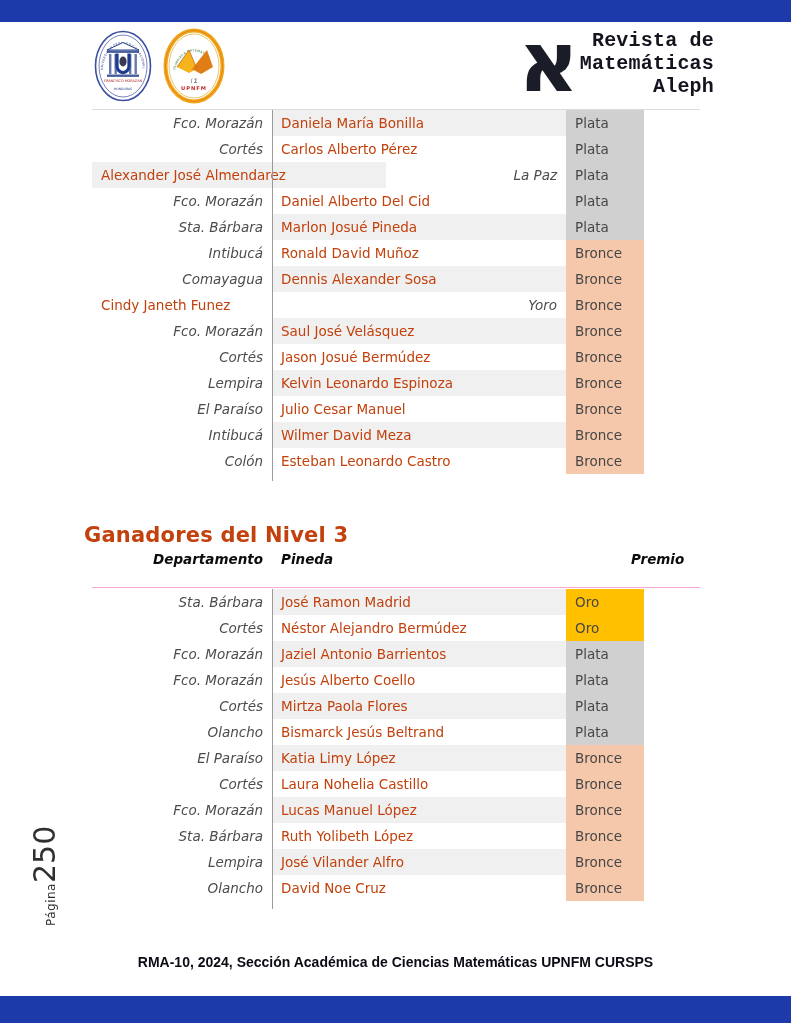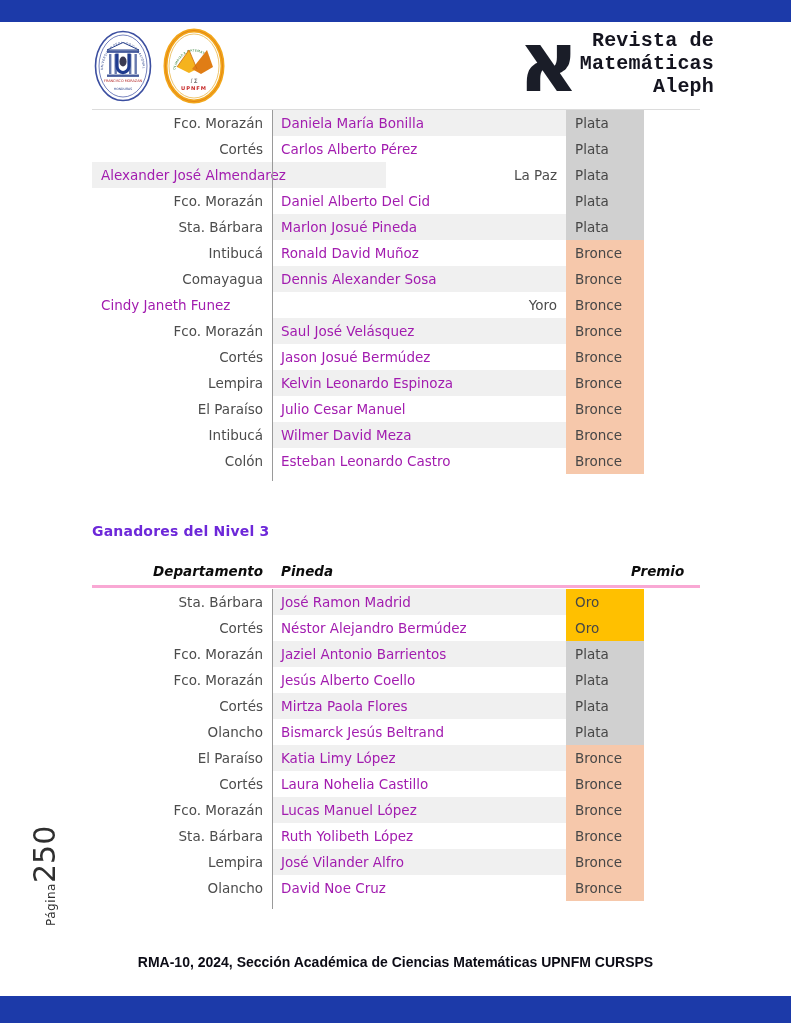--- a/index.html
+++ b/index.html
@@ -16,33 +16,33 @@
   .aleph{font-size:84px;line-height:80px;font-weight:bold;color:#1a1d28}
   .brand-title{flex:1;text-align:right;font-family:Liberation Mono, monospace;font-weight:bold;
                font-size:20px;line-height:23px;color:#14141f;padding-top:7px;letter-spacing:.2px}
 
   .tbl{position:absolute;left:92px;width:608px}
   #table1{top:109px;border-top:1px solid #dcdcdc}
   #table2rows{top:589px}
 
   .trow{display:flex;height:26px;font-size:13.5px}
   .cell{line-height:26px;white-space:nowrap;overflow:hidden}
-  .dept{width:180px;text-align:right;padding-right:9px;color:#4c4c4c}
-  .nombre{width:294px;padding-left:9px;color:#a21caf}
+  .dept{width:180px;text-align:right;padding-right:9px;font-style:italic;color:#4c4c4c}
+  .nombre{width:294px;padding-left:9px;color:#c2410c}
   .premio{width:78px;padding-left:9px;color:#474747}
   .striped .nombre{background:#f0f0f0}
 
   .vline{position:absolute;width:1px;background:#9a9a9a;left:180px;top:0}
   #table1 .vline{height:371px}
   #table2rows .vline{height:320px}
 
-  .heading{position:absolute;left:92px;top:523px;font-size:14px;font-weight:bold;color:#6d28d9;letter-spacing:.2px}
-
-  .t2header{position:absolute;left:92px;top:564px;width:608px;height:24px;border-bottom:3px solid #f9a8d4;
-            display:flex;align-items:flex-end;padding-bottom:6px;
+  .heading{position:absolute;left:84px;top:523px;font-size:21px;font-weight:bold;color:#c2410c;letter-spacing:.2px}
+
+  .t2header{position:absolute;left:92px;top:564px;width:608px;height:24px;border-bottom:1px solid #f9a8d4;
+            display:flex;align-items:flex-end;padding-bottom:20px;
             font-style:italic;font-weight:bold;font-size:13.5px;color:#0c0c0c}
   .hdept{width:180px;text-align:right;padding-right:9px}
   .hnombre{width:350px;padding-left:9px}
   .hpremio{width:78px;padding-left:9px}
 
   .pagelabel{position:absolute;left:-20px;top:839px;width:140px;height:46px;transform:rotate(-90deg);
              display:flex;align-items:baseline;color:#2f2f2f;padding-left:6px}
   .pagelabel .small{font-size:12px;letter-spacing:.5px}
   .pagelabel .big{font-size:30px}
 

